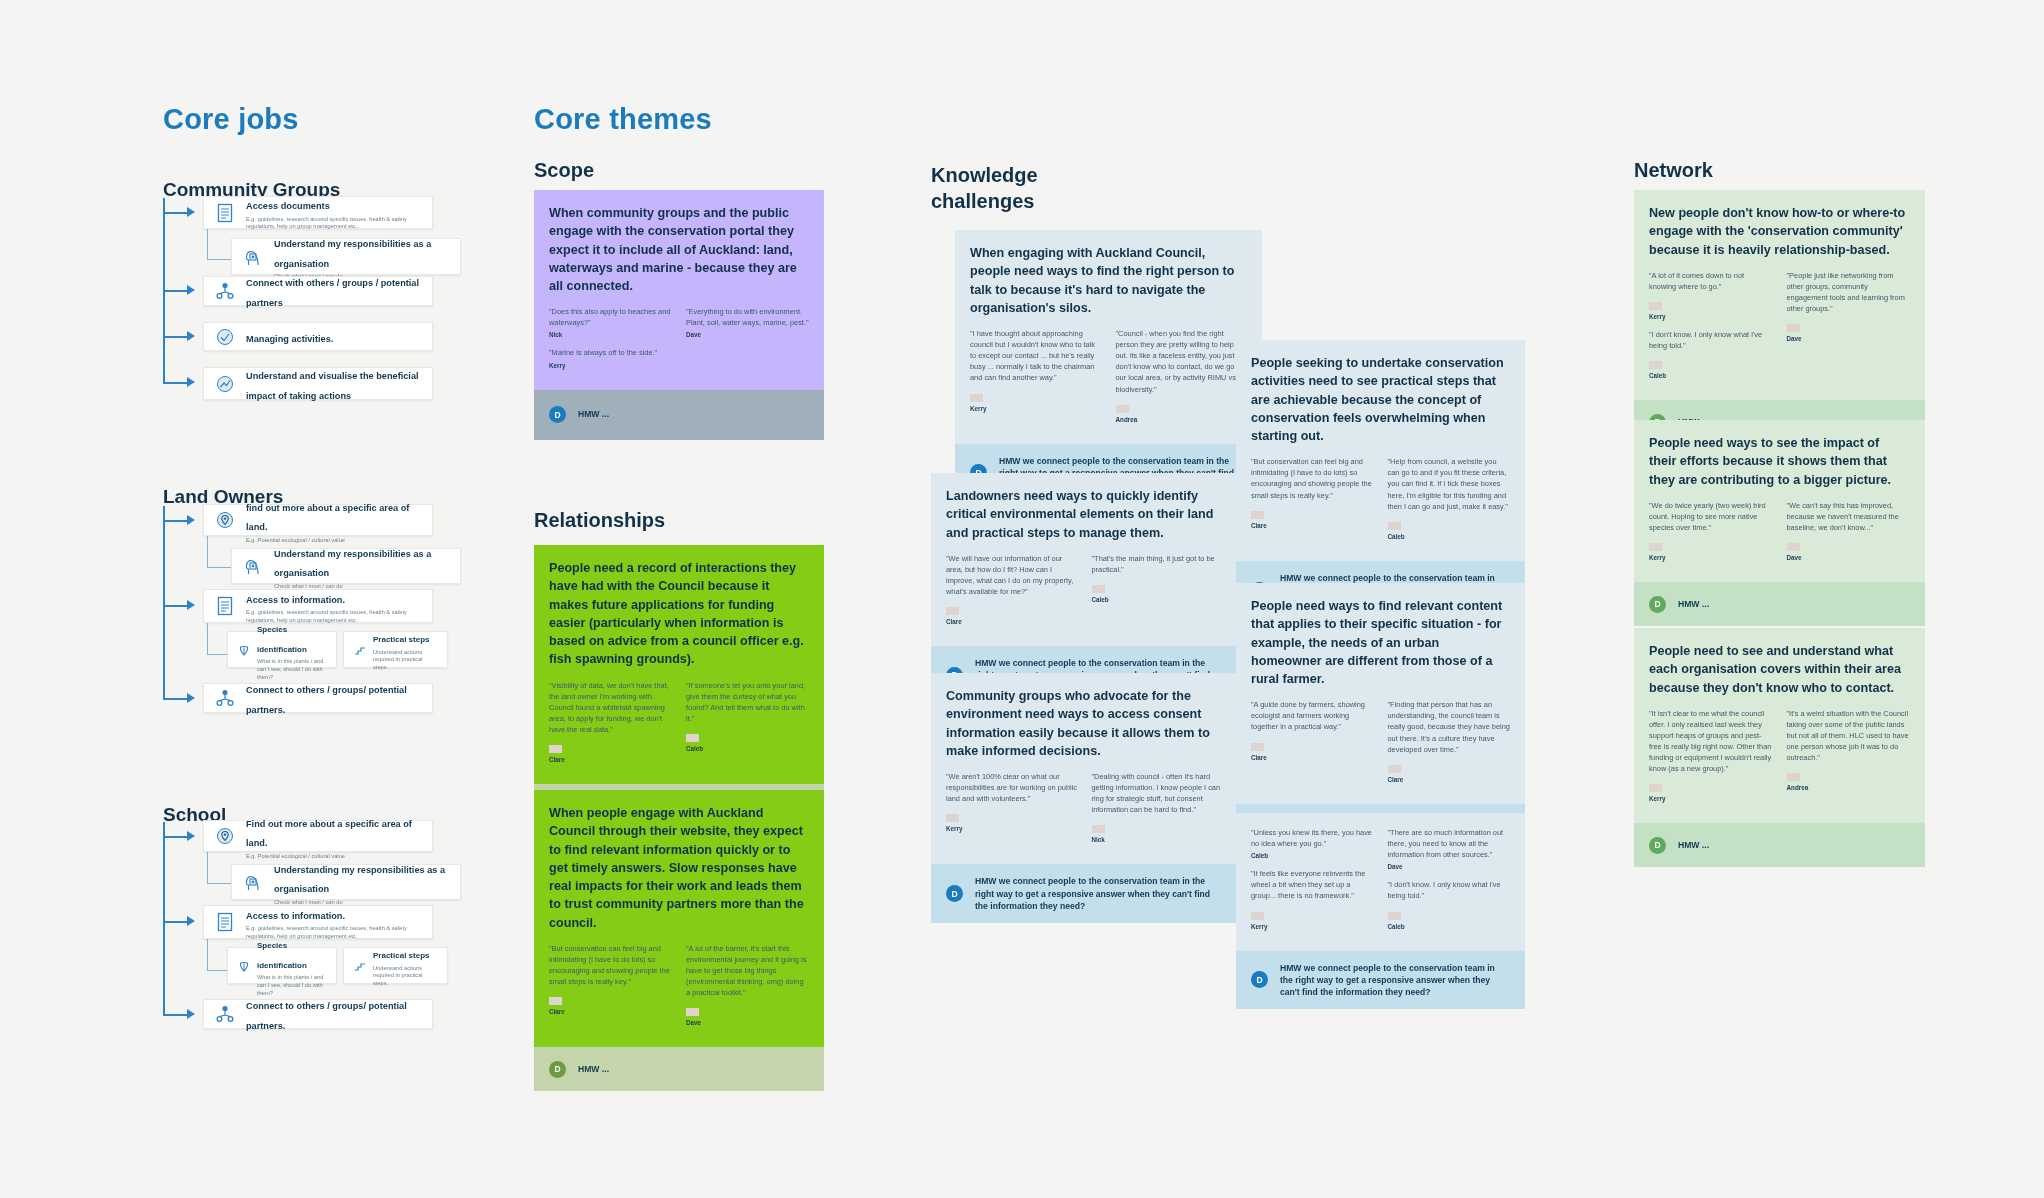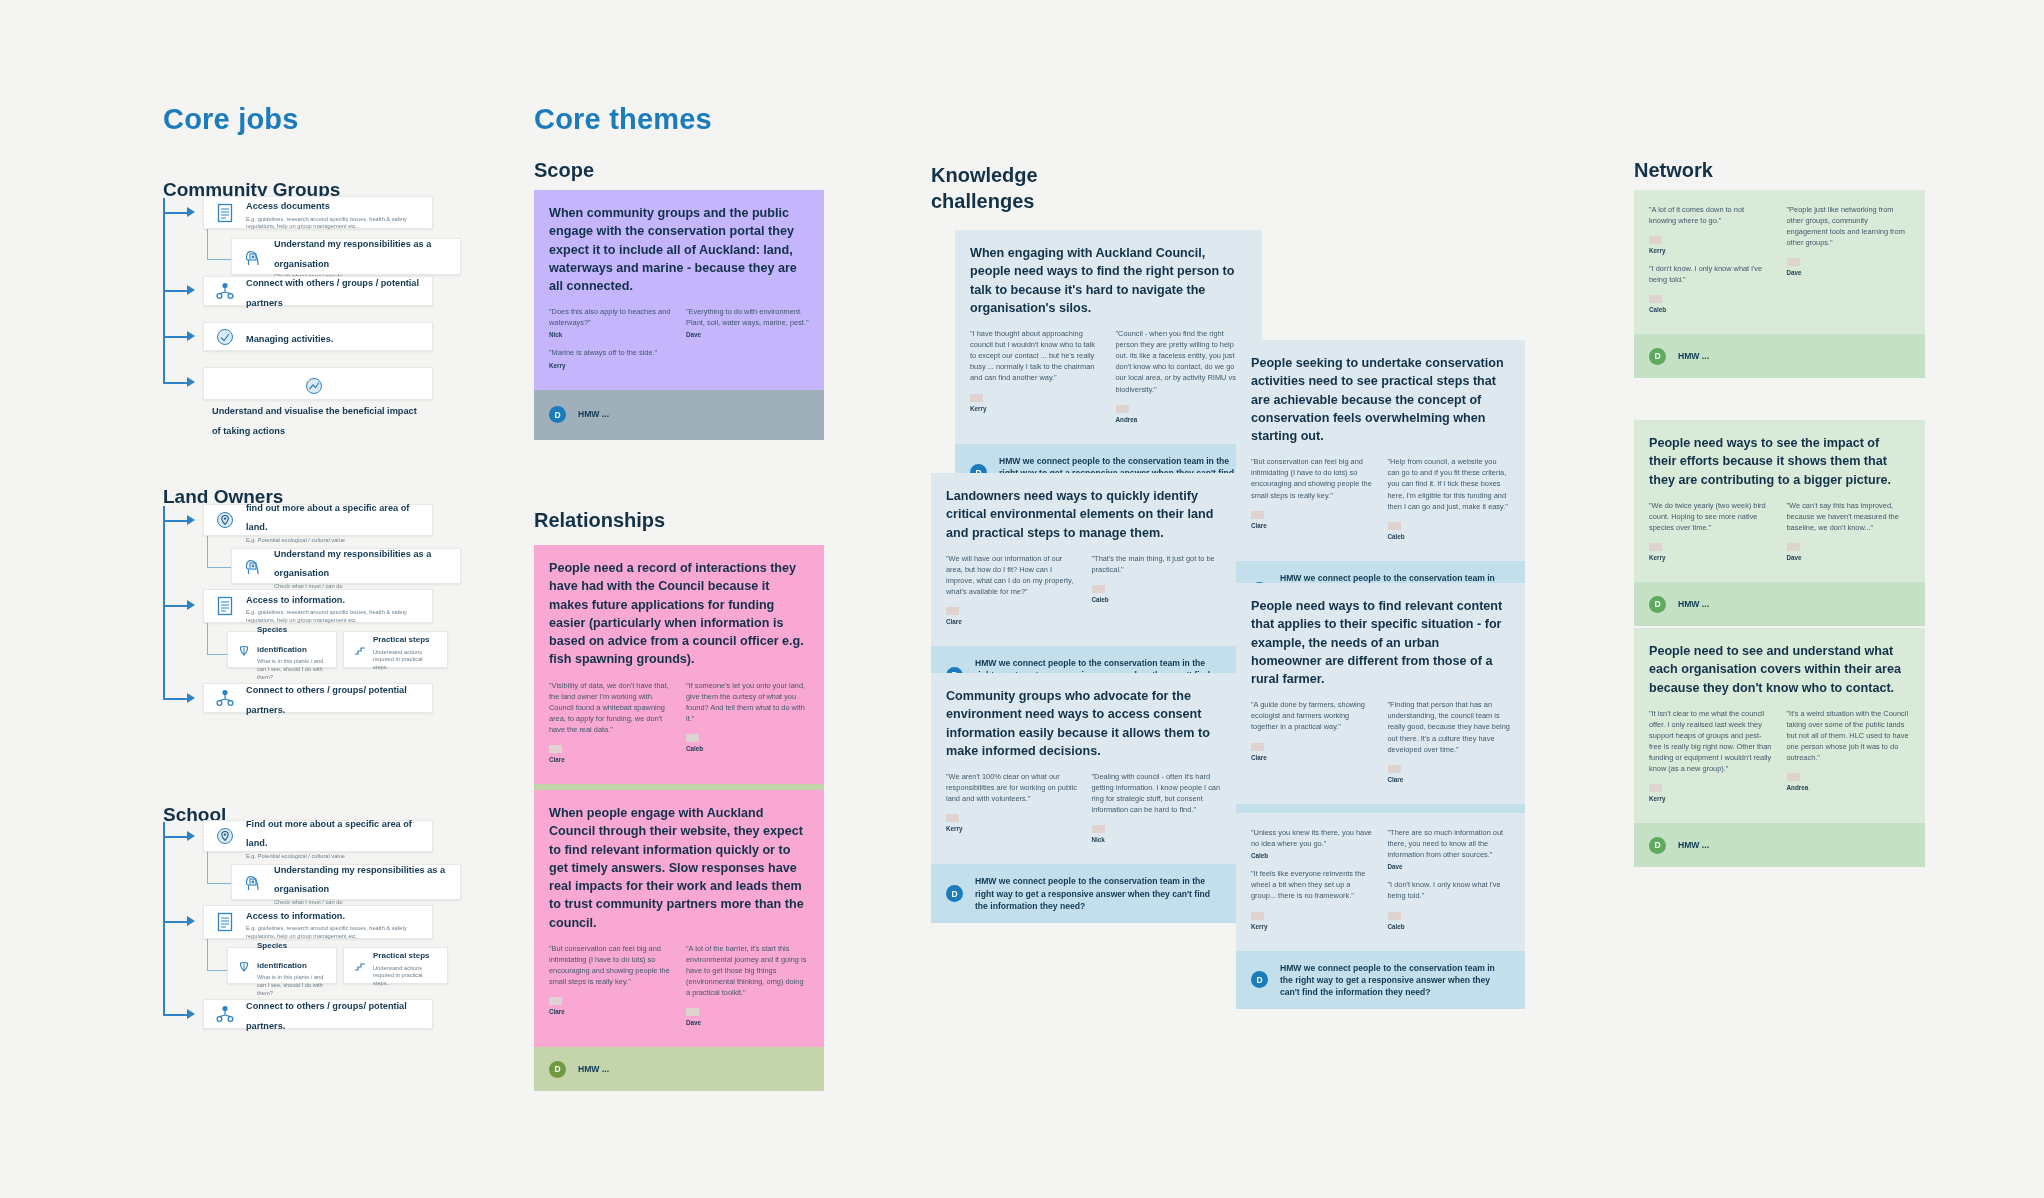--- a/index.html
+++ b/index.html
@@ -124,21 +124,21 @@
     font-weight: 700;
     line-height: 1.42;
     color: #123a55;
   }
 
   
   .p-grey .body { background: #c4b5fd; }
   .p-grey .hmw  { background: #9fb0ba; }
   .p-grey .hmw .dot { background: #1a7bbd; }
 
-  .p-green .body { background: #f9a8d4; }
+  .p-green .body { background: #84cc16; }
   .p-green .hmw  { background: #c4d4ab; }
   .p-green .hmw .dot { background: #6f9a3f; }
 
   .p-blue .body { background: #dde9ef; }
   .p-blue .hmw  { background: #c2dfeb; }
   .p-blue .hmw .dot { background: #1a7bbd; }
 
   .p-mint .body { background: #d9ead9; }
   .p-mint .hmw  { background: #c5e1c5; }
   .p-mint .hmw .dot { background: #5faa5f; }
@@ -214,21 +214,21 @@
         <svg width="20" height="20" viewBox="0 0 20 20">
             <circle cx="10" cy="10" r="7.5" fill="#dbeaf5" stroke="#2f82c4" stroke-width="1"></circle>
             <path d="M6 10.5 L9 13.5 L14 7" fill="none" stroke="#2f82c4" stroke-width="1.2"></path>
           </svg>
       </span>
       <span class="tx">
         <span class="tt">Managing activities.</span>
       </span>
     </div>
 
-    <div class="jobcard" style="left:40px; top:175px; width:230px; height:33px;flex-direction:column;">
+    <div class="jobcard" style="left:40px; top:175px; width:230px; height:33px;">
       <span class="ic">
         <svg width="20" height="20" viewBox="0 0 20 20">
             <circle cx="10" cy="10" r="7.5" fill="#dbeaf5" stroke="#2f82c4" stroke-width="1"></circle>
             <path d="M5.5 13 L9 9 L11.5 11.5 L15 6.5" fill="none" stroke="#2f82c4" stroke-width="1.2"></path>
           </svg>
       </span>
       <span class="tx">
         <span class="tt">Understand and visualise the beneficial impact of taking actions</span>
       </span>
     </div>
@@ -635,20 +635,21 @@
     <div class="hmw">
       <span class="dot">D</span>
       <span class="htext">HMW we connect people to the conservation team in the right way to get a responsive answer when they can't find the information they need?</span>
     </div>
   </div>
 
   <div class="sec-title" style="left:1634px; top:158px;">Network</div>
 
   <div class="theme p-mint" style="left:1634px; top:190px; width:291px;">
     <div class="body">
+      <div class="stmt">New people don't know how-to or where-to engage with the 'conservation community' because it is heavily relationship-based.</div>
       <div class="quotes">
         <div class="qcol">
           <div class="quote">"A lot of it comes down to not knowing where to go."</div>
           <div class="qredact"></div>
           <div class="qname">Kerry</div>
           <div class="quote">"I don't know. I only know what i've being told."</div>
           <div class="qredact"></div>
           <div class="qname">Caleb</div>
         </div>
         <div class="qcol">

